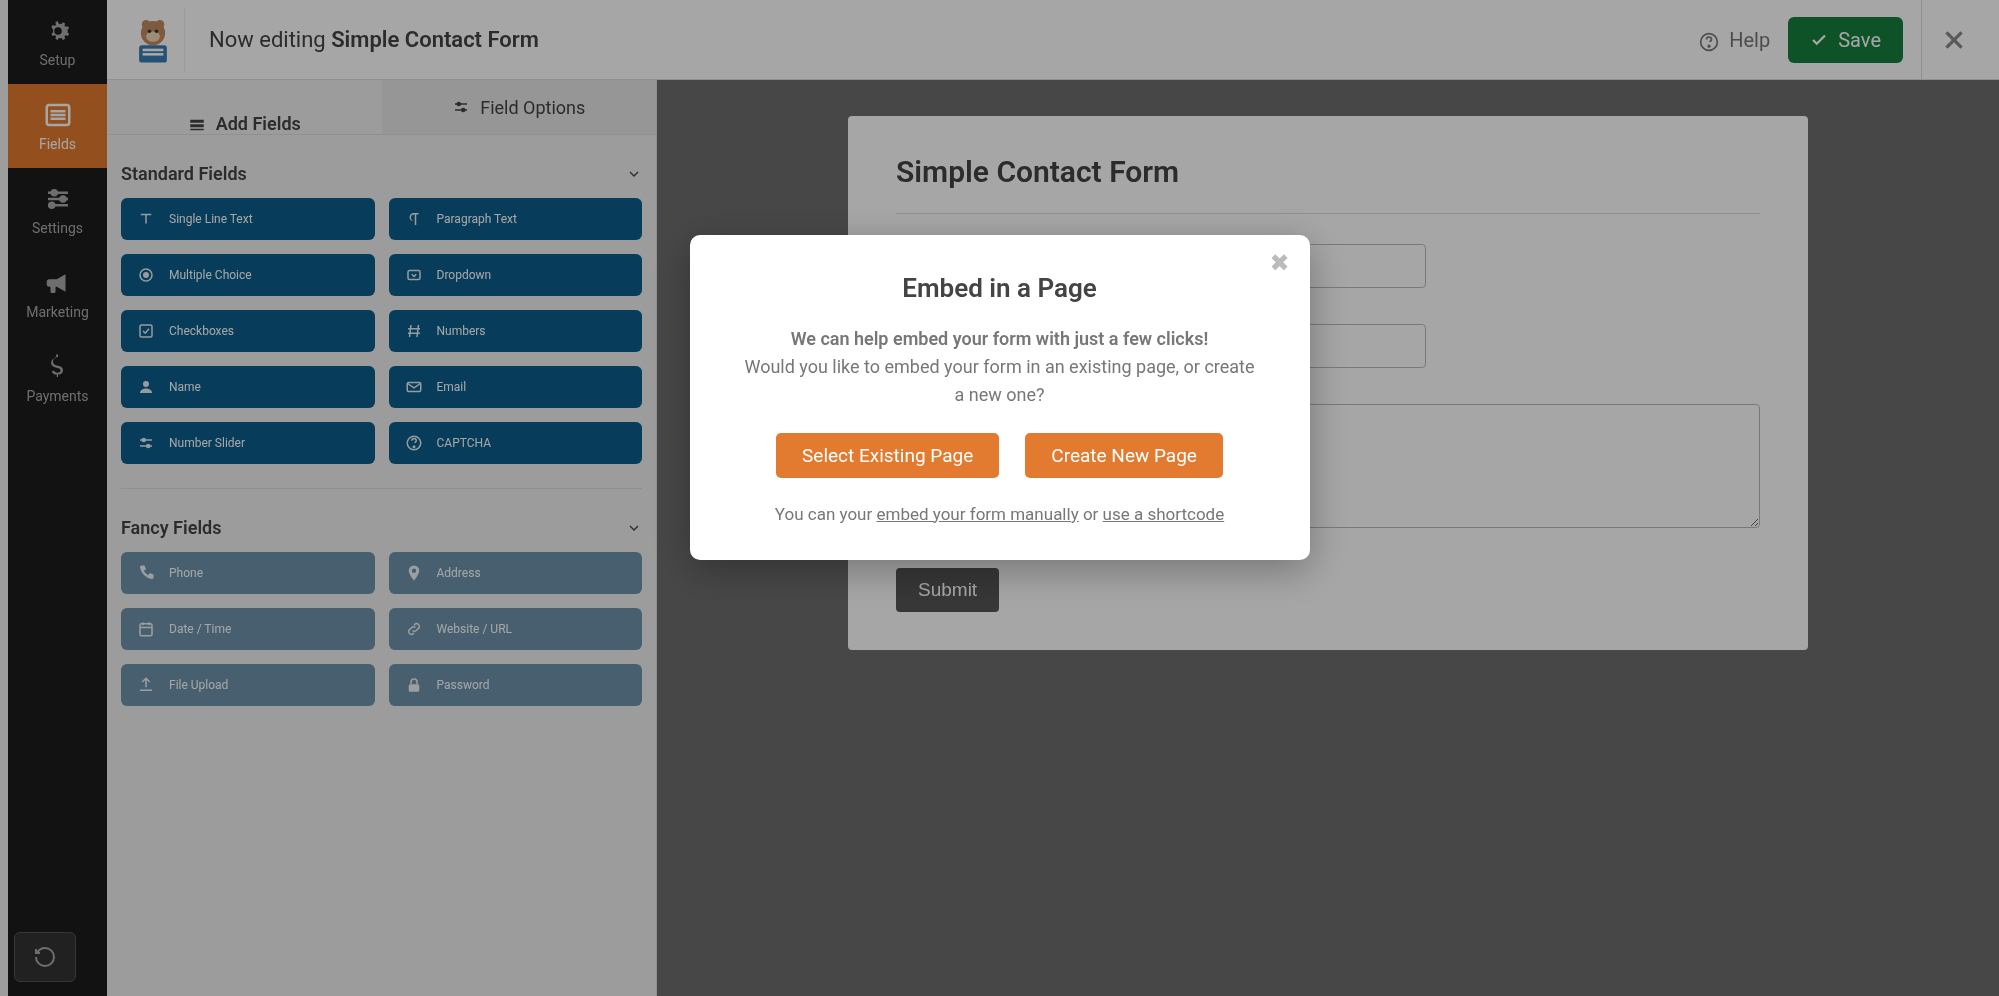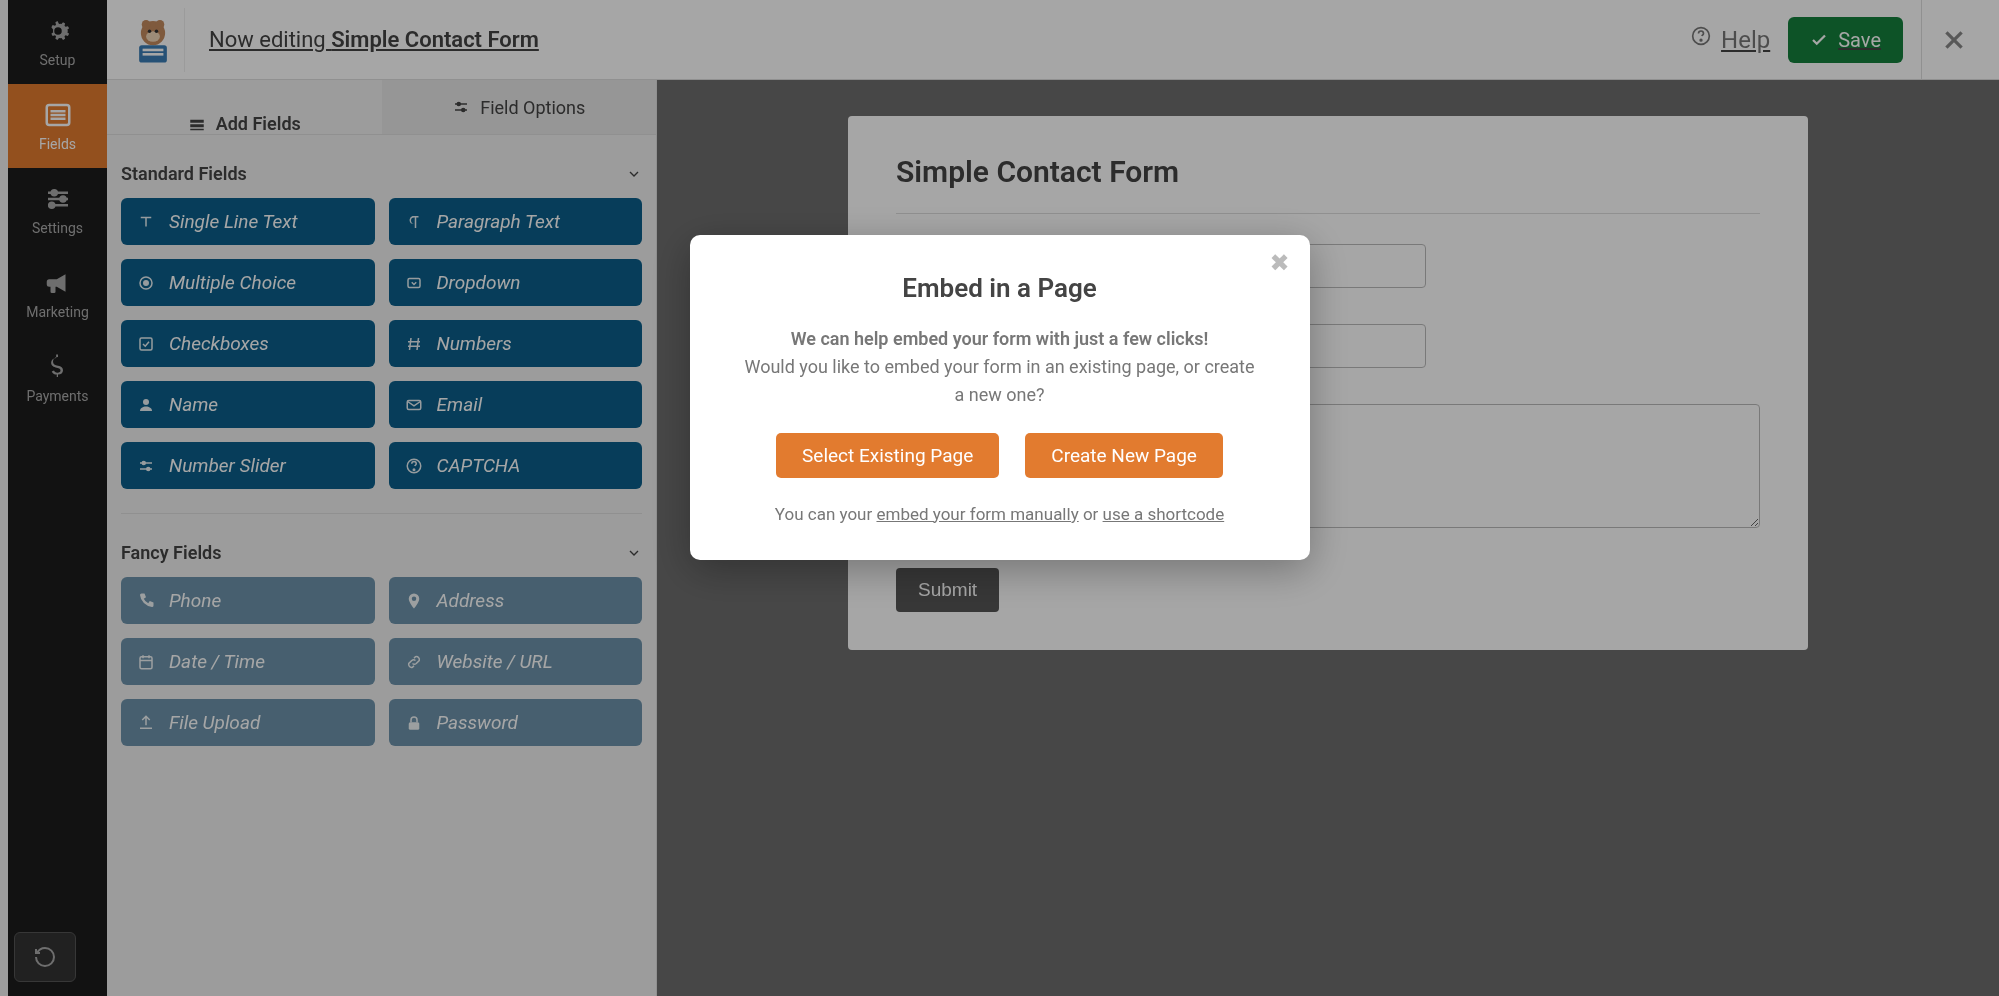--- a/index.html
+++ b/index.html
@@ -5,42 +5,42 @@
 * { margin: 0; padding: 0; box-sizing: border-box; }
 body { font-family: -apple-system, BlinkMacSystemFont, "Segoe UI", Roboto, sans-serif; font-size: 16px; color: #444; overflow: hidden; }
 .app { position: fixed; inset: 0; display: flex; background: #f1f1f1; }
 
 .sidebar-nav { width: 99px; background: #1c1c1c; display: flex; flex-direction: column; margin-left: 8px; }
 .nav-item { display: flex; flex-direction: column; align-items: center; justify-content: center; height: 84px; color: #aaa; font-size: 14px; cursor: pointer; gap: 6px; }
 .nav-item.active { background: #e27b2f; color: #fff; }
 .nav-item svg { width: 30px; height: 30px; }
 
 .main { flex: 1; display: flex; flex-direction: column; }
-.header { height: 80px; background: #fff; border-bottom: 1px solid #ddd; display: flex; align-items: center; padding: 0 14px; gap: 18px; text-decoration: underline; }
+.header { height: 80px; background: #fff; border-bottom: 1px solid #ddd; display: flex; align-items: center; padding: 0 14px; gap: 18px; }
 .logo { width: 64px; height: 64px; display: flex; align-items: center; justify-content: center; border-right: 1px solid #eee; margin-right: 6px; }
 .title { font-size: 22px; color: #444; flex: 1; }
 .title strong { font-weight: 600; }
 .header-actions { display: flex; align-items: center; gap: 18px; }
-.hdr-link { display: flex; align-items: flex-start; gap: 10px; color: #777; font-size: 24px; cursor: pointer; }
+.hdr-link { display: flex; align-items: flex-end; gap: 10px; color: #777; font-size: 20px; cursor: pointer; }
 .hdr-group { display: flex; border: 1px solid #ccc; border-radius: 6px; overflow: hidden; }
 .hdr-btn { display: flex; align-items: center; gap: 10px; padding: 11px 20px; font-size: 20px; color: #555; background: #fff; border: none; font-family: inherit; cursor: pointer; }
 .hdr-btn + .hdr-btn { border-left: 1px solid #ccc; }
 .save-btn { display: flex; align-items: center; gap: 10px; padding: 11px 22px; font-size: 20px; background: #15803d; color: #fff; border: none; border-radius: 6px; font-family: inherit; cursor: pointer; }
 .close-app { width: 64px; height: 80px; display: flex; align-items: center; justify-content: center; border-left: 1px solid #ddd; color: #888; cursor: pointer; }
 .close-app svg { width: 26px; height: 26px; }
 
 .content { flex: 1; display: flex; }
 .panel { width: 550px; background: #f0f0f0; display: flex; flex-direction: column; border-right: 1px solid #ddd; }
 .panel-tabs { display: flex; height: 55px; border-bottom: 1px solid #ddd; }
 .panel-tab { flex: 1; display: flex; align-items: center; justify-content: center; gap: 10px; font-size: 18px; color: #444; background: #e7e6e6; cursor: pointer; }
 .panel-tab.active { background: #f0f0f0; font-weight: 600; align-items: flex-end; }
 .panel-body { padding: 18px 14px; overflow-y: auto; }
 .section-header { display: flex; align-items: center; justify-content: space-between; font-weight: 600; color: #444; font-size: 18px; padding: 10px 0 14px; cursor: pointer; }
 .fields-grid { display: grid; grid-template-columns: 1fr 1fr; gap: 14px; padding-bottom: 24px; border-bottom: 1px solid #ddd; margin-bottom: 18px; }
-.field-chip { display: flex; align-items: center; gap: 14px; background: #0b5f8a; color: #fff; border-radius: 6px; padding: 12px 16px; font-size: 19px; cursor: pointer; font-style: italic; }
+.field-chip { display: flex; align-items: center; gap: 14px; background: #0b5f8a; color: #fff; border-radius: 6px; padding: 12px 16px; font-size: 12px; cursor: pointer; }
 .field-chip.disabled { background: #6d93ab; }
 .field-chip svg { width: 18px; height: 18px; opacity: 0.9; flex-shrink: 0; }
 
 .canvas { flex: 1; background: #6e6e6e; padding: 36px 24px; overflow-y: auto; }
 .form-card { background: #fff; border-radius: 4px; padding: 38px 48px; max-width: 960px; margin: 0 auto; }
 .form-title { font-size: 30px; font-weight: 600; color: #444; padding-bottom: 24px; border-bottom: 1px solid #ddd; margin-bottom: 30px; }
 .form-field { margin-bottom: 36px; }
 .form-field input[type="text"], .form-field input[type="email"] { width: 530px; height: 44px; border: 1px solid #bbb; border-radius: 4px; padding: 0 12px; font-size: 16px; }
 .form-field textarea { width: 100%; height: 124px; border: 1px solid #bbb; border-radius: 4px; padding: 10px 12px; font-size: 16px; resize: vertical; }
 .submit-btn { display: inline-block; padding: 11px 22px; background: #555; color: #fff; border: none; border-radius: 4px; font-size: 19px; cursor: pointer; }

